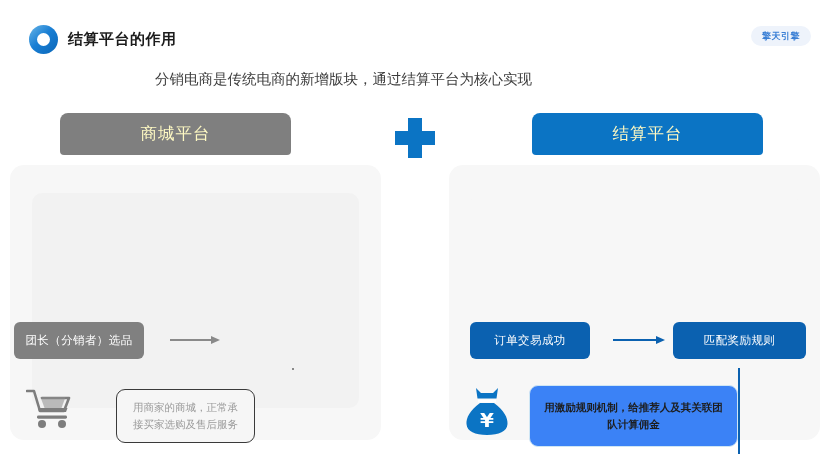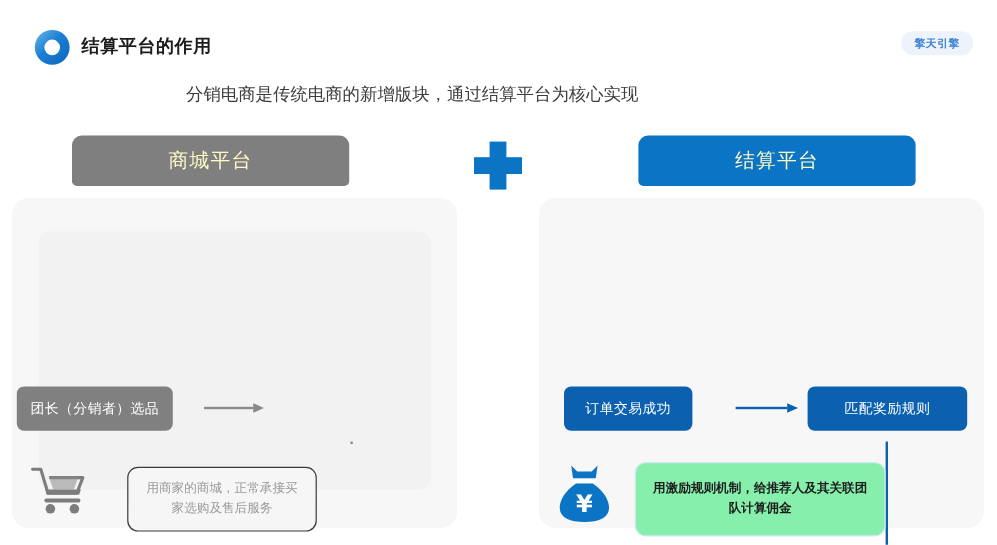--- a/index.html
+++ b/index.html
@@ -163,21 +163,21 @@
     box-sizing: border-box;
     z-index: 2;
   }
   .note.gray {
     border: 1px solid #3a3a3a;
     background: #f6f6f6;
     color: #9a9a9a;
   }
   .note.blue {
     border: 1px solid #cfe6f4;
-    background: #86efac;
+    background: #3b82f6;
     color: #1d1d1d;
     font-weight: bold;
   }
 
   
   .arrow {
     position: absolute;
     z-index: 2;
   }
   .arrow.h { height: 9px; }
@@ -243,34 +243,34 @@
     <svg width="48" height="44" viewBox="0 0 48 44" xmlns="http://www.w3.org/2000/svg">
       <path d="M1 4 h7 l6 20 h24 l5 -13 h-27" fill="none" stroke="#7d7d7d" stroke-width="2.6" stroke-linecap="round" stroke-linejoin="round"></path>
       <path d="M13 25 h27 l1.5 -4 H11.8 z" fill="#7d7d7d"></path>
       <rect x="11" y="28.5" width="30" height="3.2" rx="1.4" fill="#7d7d7d"></rect>
       <circle cx="16" cy="37" r="4" fill="#7d7d7d"></circle>
       <circle cx="36" cy="37" r="4" fill="#7d7d7d"></circle>
       <path d="M14.5 10 h25 l-4 11 h-17 z" fill="#8c8c8c" opacity="0.55"></path>
     </svg>
   </div>
 
-  <div class="note gray" style="left:106px; top:289px; width:158px; height:54px;">用商家的商城，正常承接买家选购及售后服务</div>
+  <div class="note gray" style="left:116px; top:289px; width:139px; height:54px;">用商家的商城，正常承接买家选购及售后服务</div>
 
   <div class="plus-divider">
     <div class="bar h"></div>
     <div class="bar v"></div>
   </div>
 
   <div class="panel right">
     <div class="panel-inner"></div>
   </div>
 
   <div class="panel-head right">结算平台</div>
 
-  <div class="fbox blue" style="left:470px; top:222px; width:107px;">订单交易成功</div>
+  <div class="fbox blue" style="left:470px; top:222px; width:120px;">订单交易成功</div>
 
   <div class="fbox blue" style="left:673px; top:222px; width:133px;">匹配奖励规则</div>
 
   <div class="arrow h right blue" style="left:613px; top:236px; width:52px;">
     <div class="line"></div>
       <div class="head"></div>
   </div>
 
   <div class="arrow v down blue" style="left:735px; top:268px; height:98px;">
     <div class="line"></div>

